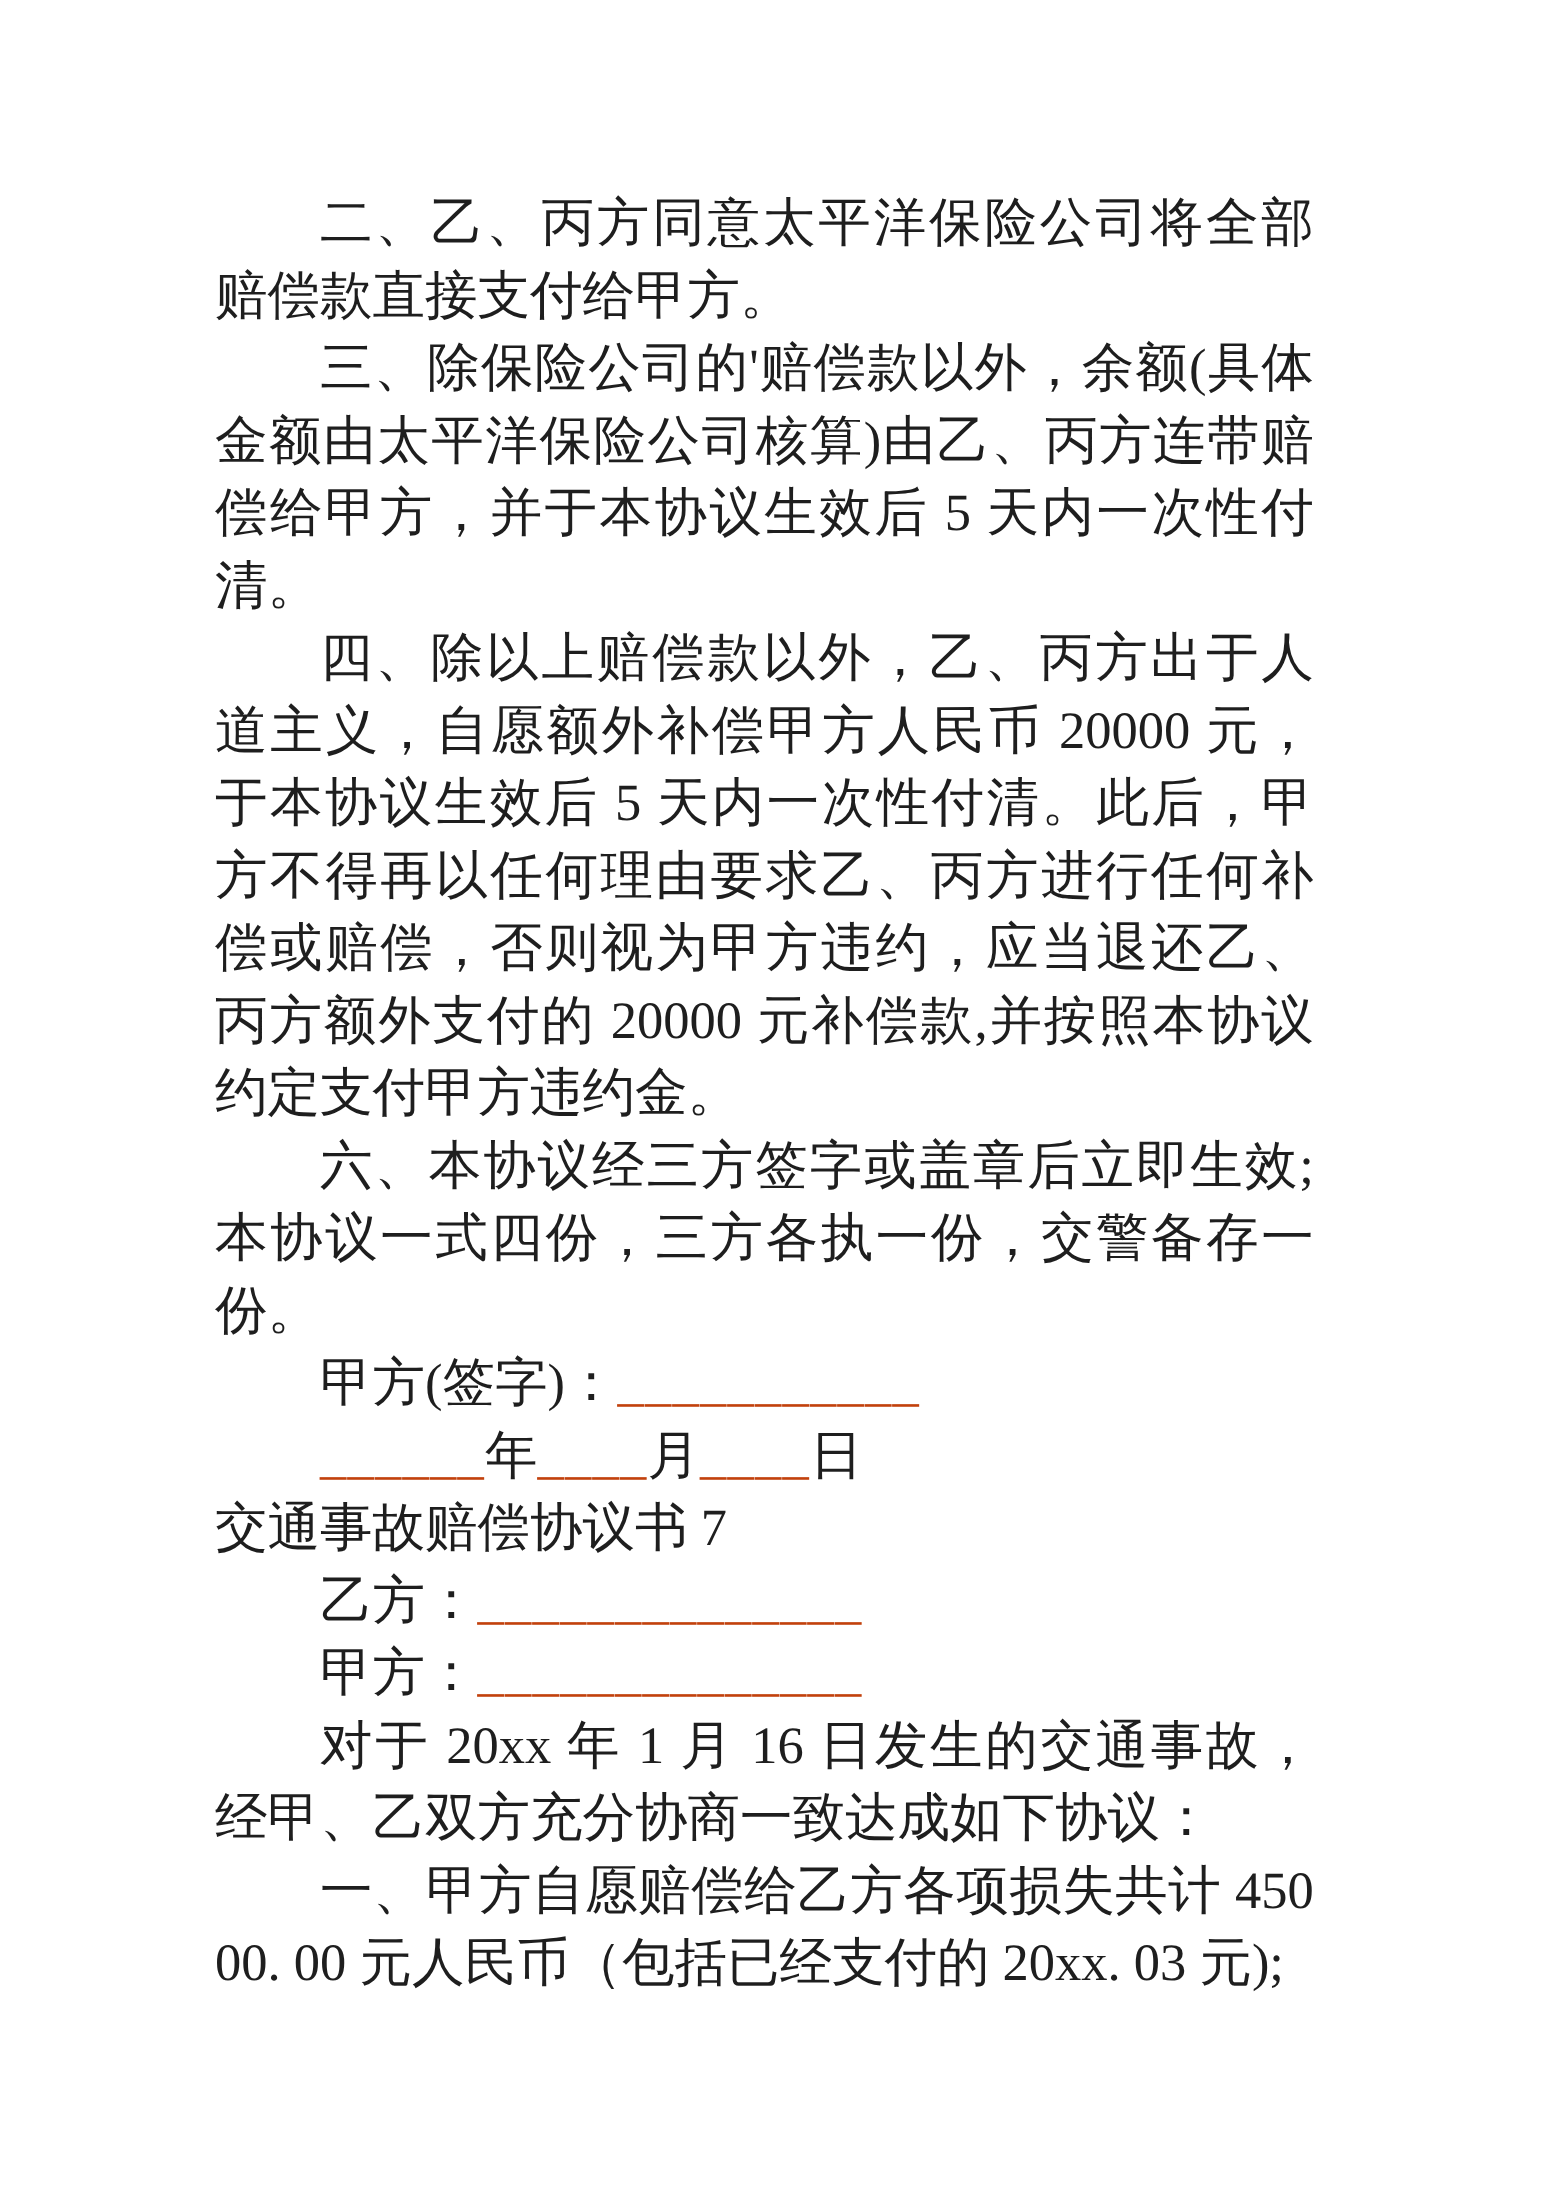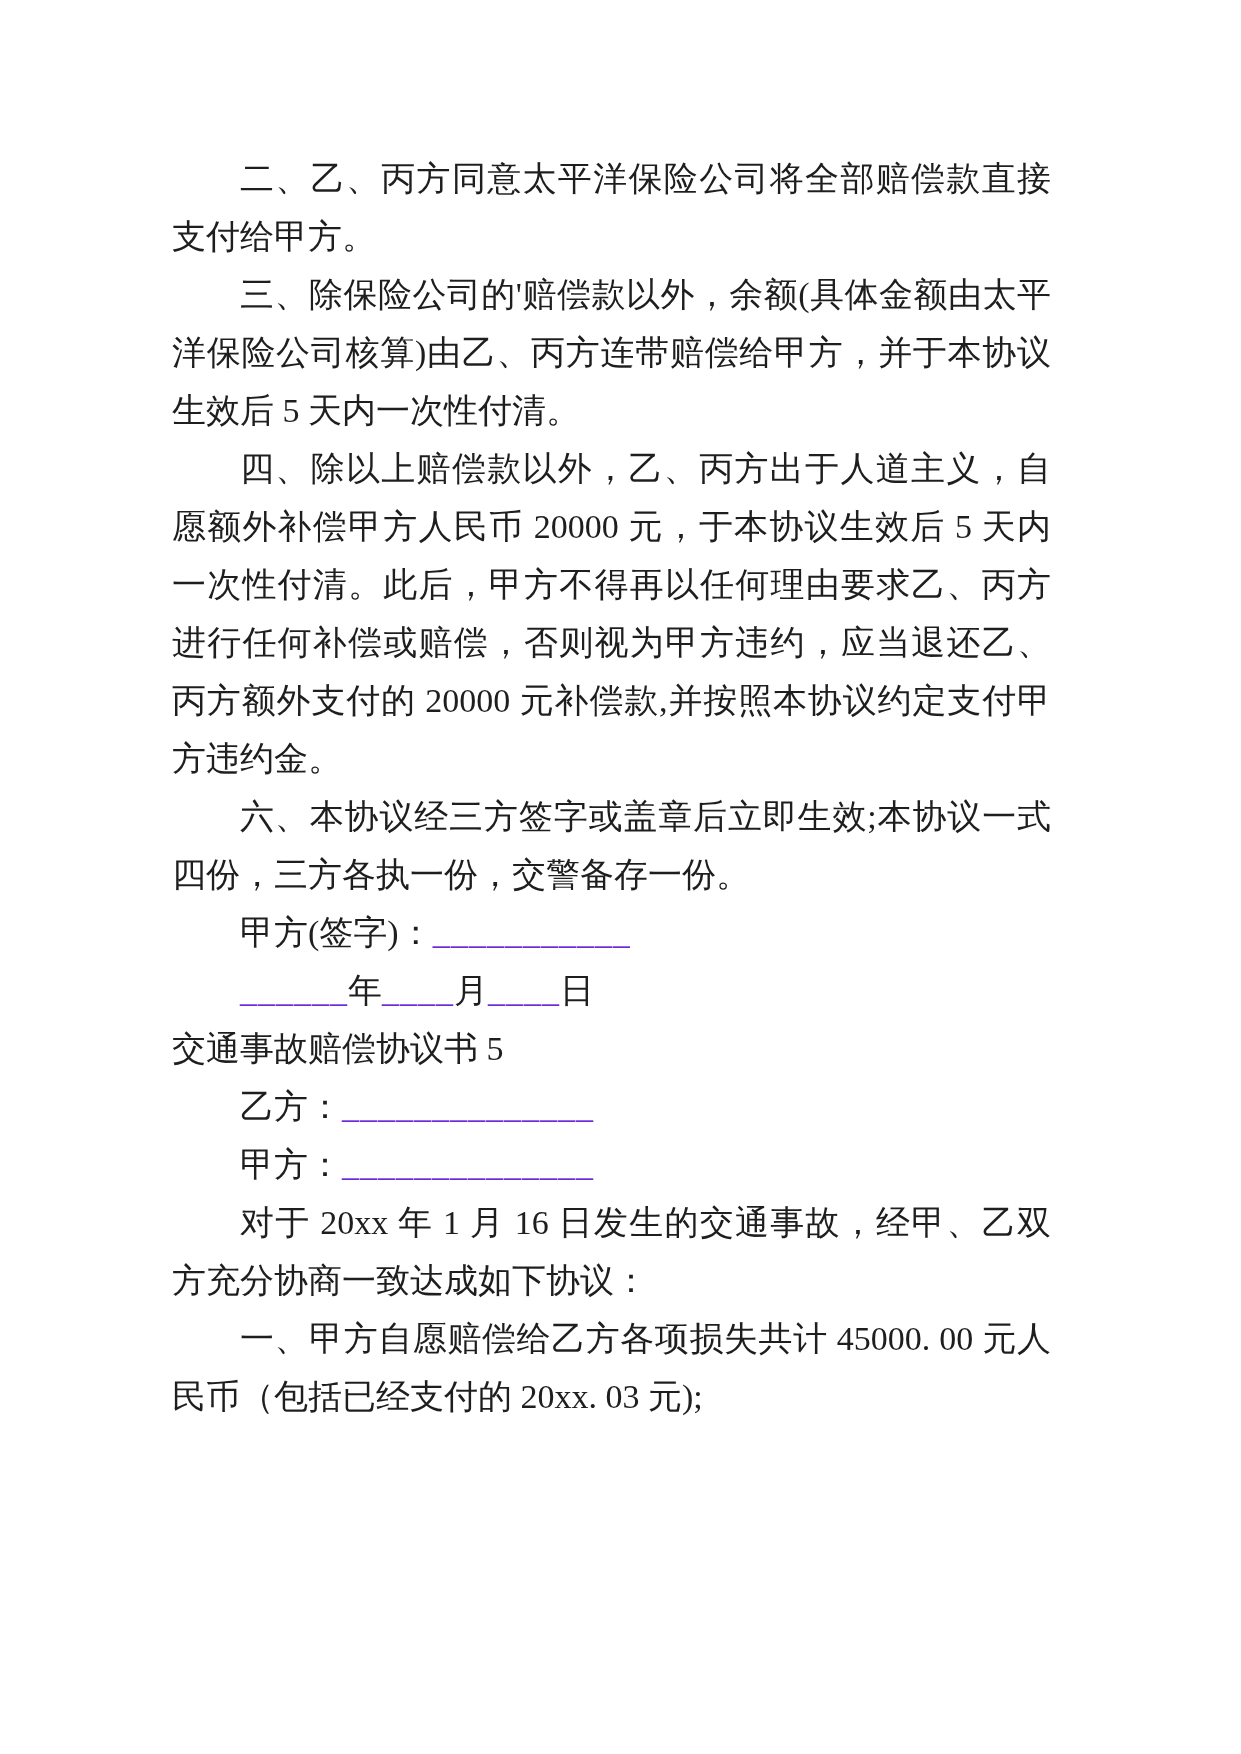--- a/index.html
+++ b/index.html
@@ -12,53 +12,53 @@
     height: 1754px;
     overflow: hidden;
   }
   .page {
     box-sizing: border-box;
     width: 1241px;
     height: 1731px;
     background: #ffffff;
     padding: 150px 190px 0 172px;
     font-family: "Liberation Serif", "DejaVu Serif", serif;
-    font-size: 34px;
+    font-size: 42px;
     line-height: 58px;
     color: #1e1e1e;
   }
   .para {
     margin: 0;
     padding: 0;
     text-align: justify;
     text-align-last: left;
     word-break: break-all;
   }
   .para.indent {
     text-indent: 2em;
   }
   .para.heading {
     text-indent: 0;
   }
   .txt {
     color: inherit;
   }
   .blank {
-    color: #6d28d9;
+    color: #c2410c;
     letter-spacing: 1px;
   }
 </style>
 </head>
 <body>
 
 <div class="page">
     <p class="para indent"><span class="txt">二、乙、丙方同意太平洋保险公司将全部赔偿款直接支付给甲方。</span></p>
     <p class="para indent"><span class="txt">三、除保险公司的'赔偿款以外，余额(具体金额由太平洋保险公司核算)由乙、丙方连带赔偿给甲方，并于本协议生效后 5 天内一次性付清。</span></p>
     <p class="para indent"><span class="txt">四、除以上赔偿款以外，乙、丙方出于人道主义，自愿额外补偿甲方人民币 20000 元，于本协议生效后 5 天内一次性付清。此后，甲方不得再以任何理由要求乙、丙方进行任何补偿或赔偿，否则视为甲方违约，应当退还乙、丙方额外支付的 20000 元补偿款,并按照本协议约定支付甲方违约金。</span></p>
     <p class="para indent"><span class="txt">六、本协议经三方签字或盖章后立即生效;本协议一式四份，三方各执一份，交警备存一份。</span></p>
     <p class="para indent"><span class="txt">甲方(签字)：</span><span class="blank">___________</span></p>
     <p class="para indent"><span class="blank">______</span><span class="txt">年</span><span class="blank">____</span><span class="txt">月</span><span class="blank">____</span><span class="txt">日</span></p>
-    <p class="para heading"><span class="txt">交通事故赔偿协议书 5</span></p>
+    <p class="para heading"><span class="txt">交通事故赔偿协议书 7</span></p>
     <p class="para indent"><span class="txt">乙方：</span><span class="blank">______________</span></p>
     <p class="para indent"><span class="txt">甲方：</span><span class="blank">______________</span></p>
     <p class="para indent"><span class="txt">对于 20xx 年 1 月 16 日发生的交通事故，经甲、乙双方充分协商一致达成如下协议：</span></p>
     <p class="para indent"><span class="txt">一、甲方自愿赔偿给乙方各项损失共计 45000. 00 元人民币（包括已经支付的 20xx. 03 元);</span></p>
   </div>
 
 </body></html>

